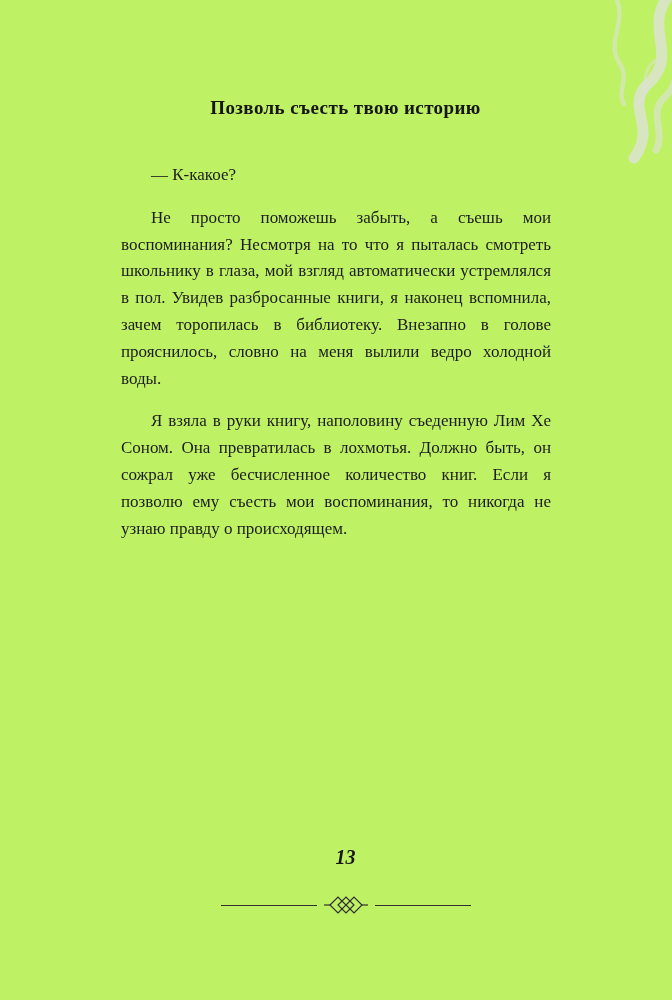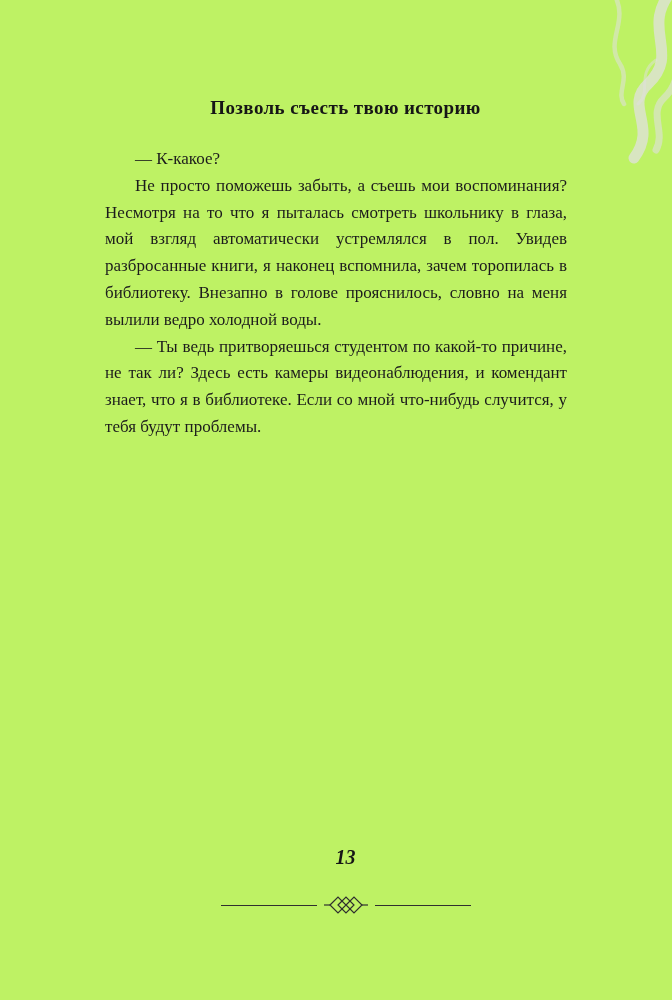--- a/index.html
+++ b/index.html
@@ -40,21 +40,21 @@
     top: 146px;
     left: 105px;
     width: 462px;
     font-size: 17px;
     line-height: 26.8px;
     text-align: justify;
     hyphens: auto;
     color: #1c1c1c;
   }
   .body-text p {
-    margin: 0;
+    margin: 16px;
     text-indent: 30px;
   }
   .page-number {
     position: absolute;
     top: 846px;
     left: 0;
     width: 100%;
     text-align: center;
     font-size: 20px;
     font-weight: bold;
@@ -93,21 +93,21 @@
       <path d="M98 -6 C 114 22, 88 40, 104 64 C 114 80, 100 92, 108 104" stroke-width="4.5" opacity="0.55"></path>
       <path d="M140 60 C 120 74, 136 92, 122 104" stroke-width="3" opacity="0.5"></path>
     </g>
   </svg>
 
   <h1 class="page-title">Позволь съесть твою историю</h1>
 
   <div class="body-text" lang="ru">
     <p>— К-какое?</p>
     <p>Не просто поможешь забыть, а съешь мои воспоминания? Несмотря на то что я пыталась смотреть школьнику в глаза, мой взгляд автоматически устремлялся в пол. Увидев разбросанные книги, я наконец вспомнила, зачем торопилась в библиотеку. Внезапно в голове прояснилось, словно на меня вылили ведро холодной воды.</p>
-    <p>— Ты ведь притворяешься студентом по какой-то причине, не так ли? Здесь есть камеры видеонаблюдения, и комендант знает, что я в библиотеке. Если со мной что-нибудь случится, у тебя будут проблемы.</p>
+    <p>Я взяла в руки книгу, наполовину съеденную Лим Хе Соном. Она превратилась в лохмотья. Должно быть, он сожрал уже бесчисленное количество книг. Если я позволю ему съесть мои воспоминания, то никогда не узнаю правду о происходящем.</p>
   </div>
 
   <div class="page-number">13</div>
 
   <div class="divider">
     <span class="line"></span>
     <svg class="knot-icon" width="44" height="24" viewBox="0 0 44 24" aria-hidden="true">
       <g fill="none" stroke="#2f2f2f" stroke-width="1.2" stroke-linejoin="miter">
         <path d="M6 12 L14 4 L22 12 L14 20 Z"></path>
         <path d="M22 12 L30 4 L38 12 L30 20 Z"></path>

